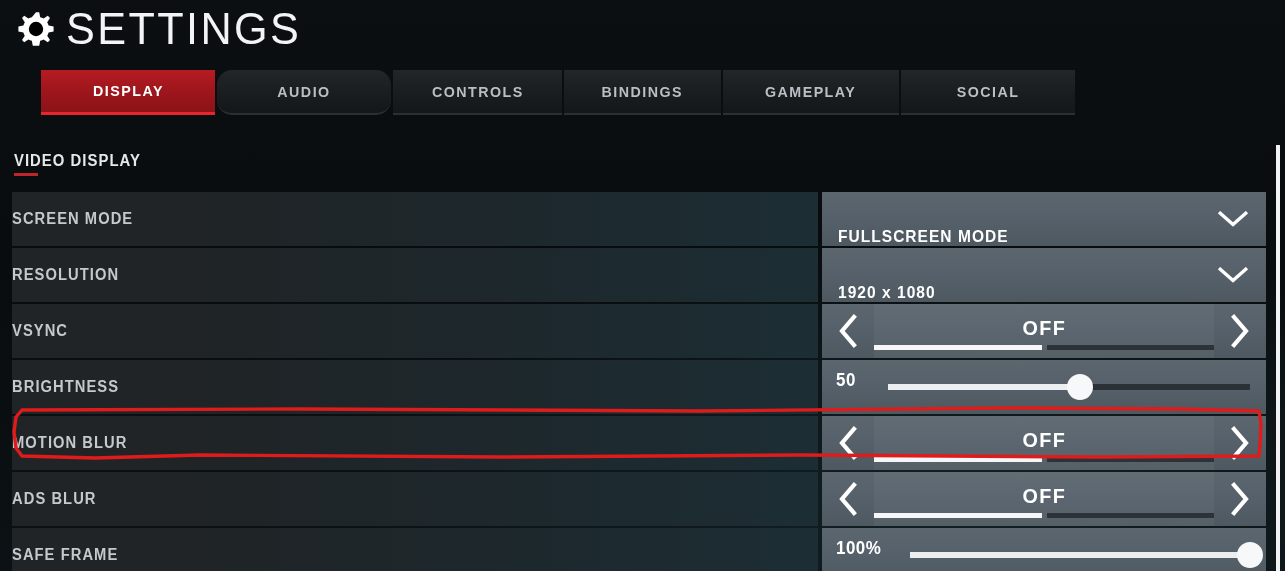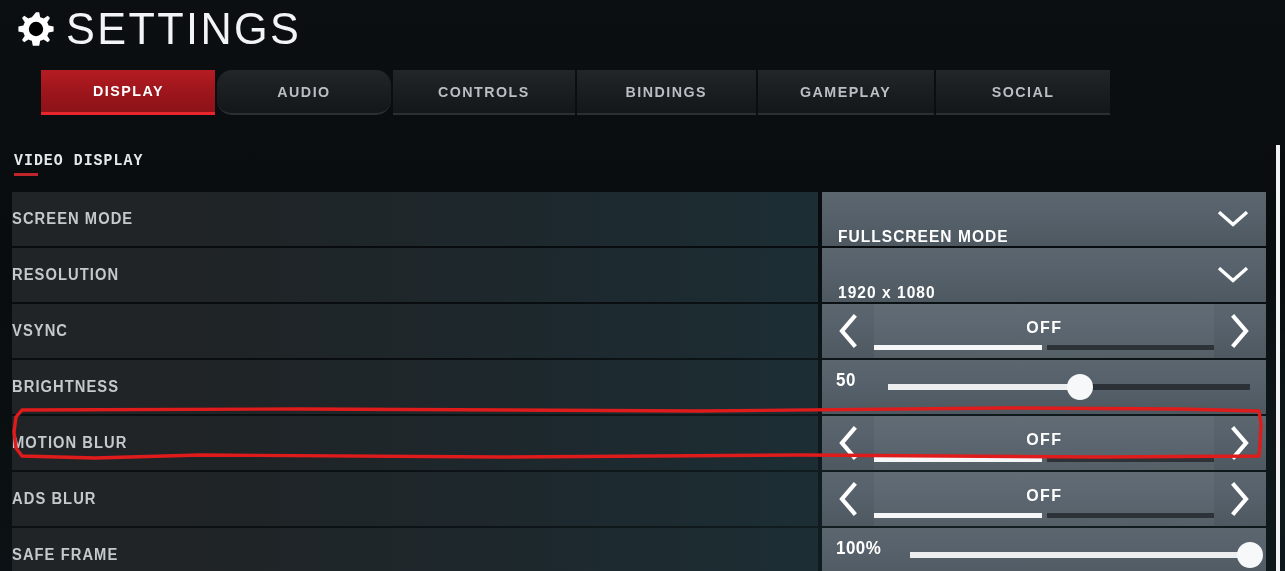--- a/index.html
+++ b/index.html
@@ -43,21 +43,21 @@
   .tab.active {
     background:linear-gradient(180deg,#b51c22 0%,#9d161c 50%,#8c1318 100%);
     border-bottom:3px solid #e8252c;
     color:#ffffff;
   }
 
   
   .section-head { position:absolute; left:14px; top:152px; }
   .section-title {
     color:#e4e8ea; font-size:16px; font-weight:bold; letter-spacing:1.1px;
-    font-family:Liberation Mono, monospace;
+    font-family:Liberation Sans, sans-serif;
   }
   .section-title span{ display:block; transform:scaleX(0.93); transform-origin:left; }
   .section-underline { width:24px; height:3px; background:#c0242b; margin-top:3px; }
 
   
   .rows { position:absolute; left:12px; top:192px; width:1262px; }
   .row { position:relative; height:54px; margin-bottom:2px; display:flex; }
   .row-label {
     width:806px; height:54px;
     background:linear-gradient(90deg,#212427 0%,#1f2427 30%,#1d292e 70%,#1c2e34 100%);
@@ -93,21 +93,21 @@
     display:flex; align-items:center; justify-content:center;
   }
   .step-arrow.left { left:0; }
   .step-arrow.right { right:0; }
   .step-mid {
     position:absolute; left:52px; right:52px; top:0; height:54px;
     background:rgba(255,255,255,0.045);
     display:flex; align-items:center; justify-content:center;
   }
   .step-val {
-    color:#ffffff; font-size:17px; font-weight:bold; letter-spacing:1.6px;
+    color:#ffffff; font-size:21px; font-weight:bold; letter-spacing:1.6px;
     font-family:"Liberation Sans Narrow","Liberation Sans",sans-serif;
     margin-bottom:6px;
   }
   .step-val span{ display:block; transform:scaleX(0.94); }
   .step-track {
     position:absolute; left:52px; right:52px; bottom:8px; height:5px;
     display:flex; gap:5px;
   }
   .step-seg { flex:1; height:5px; background:#2c3237; }
   .step-seg.on { background:#f4f6f7; }
@@ -153,24 +153,24 @@
     <div class="page-title">SETTINGS</div>
   </div>
 
   <div class="tabbar" id="tabbar">
       <div class="tab active" style="width: 174px;">
         <span>DISPLAY</span>
       </div>
       <div class="tab" style="width: 174px; border-radius: 15px;">
         <span>AUDIO</span>
       </div>
-      <div class="tab" style="width: 182px;">
+      <div class="tab" style="width: 169px;">
         <span>CONTROLS</span>
       </div>
-      <div class="tab" style="width: 179px;">
+      <div class="tab" style="width: 157px;">
         <span>BINDINGS</span>
       </div>
       <div class="tab" style="width: 176px;">
         <span>GAMEPLAY</span>
       </div>
       <div class="tab" style="width: 174px; padding-left: 18px;">
         <span>SOCIAL</span>
       </div>
     </div>
 

